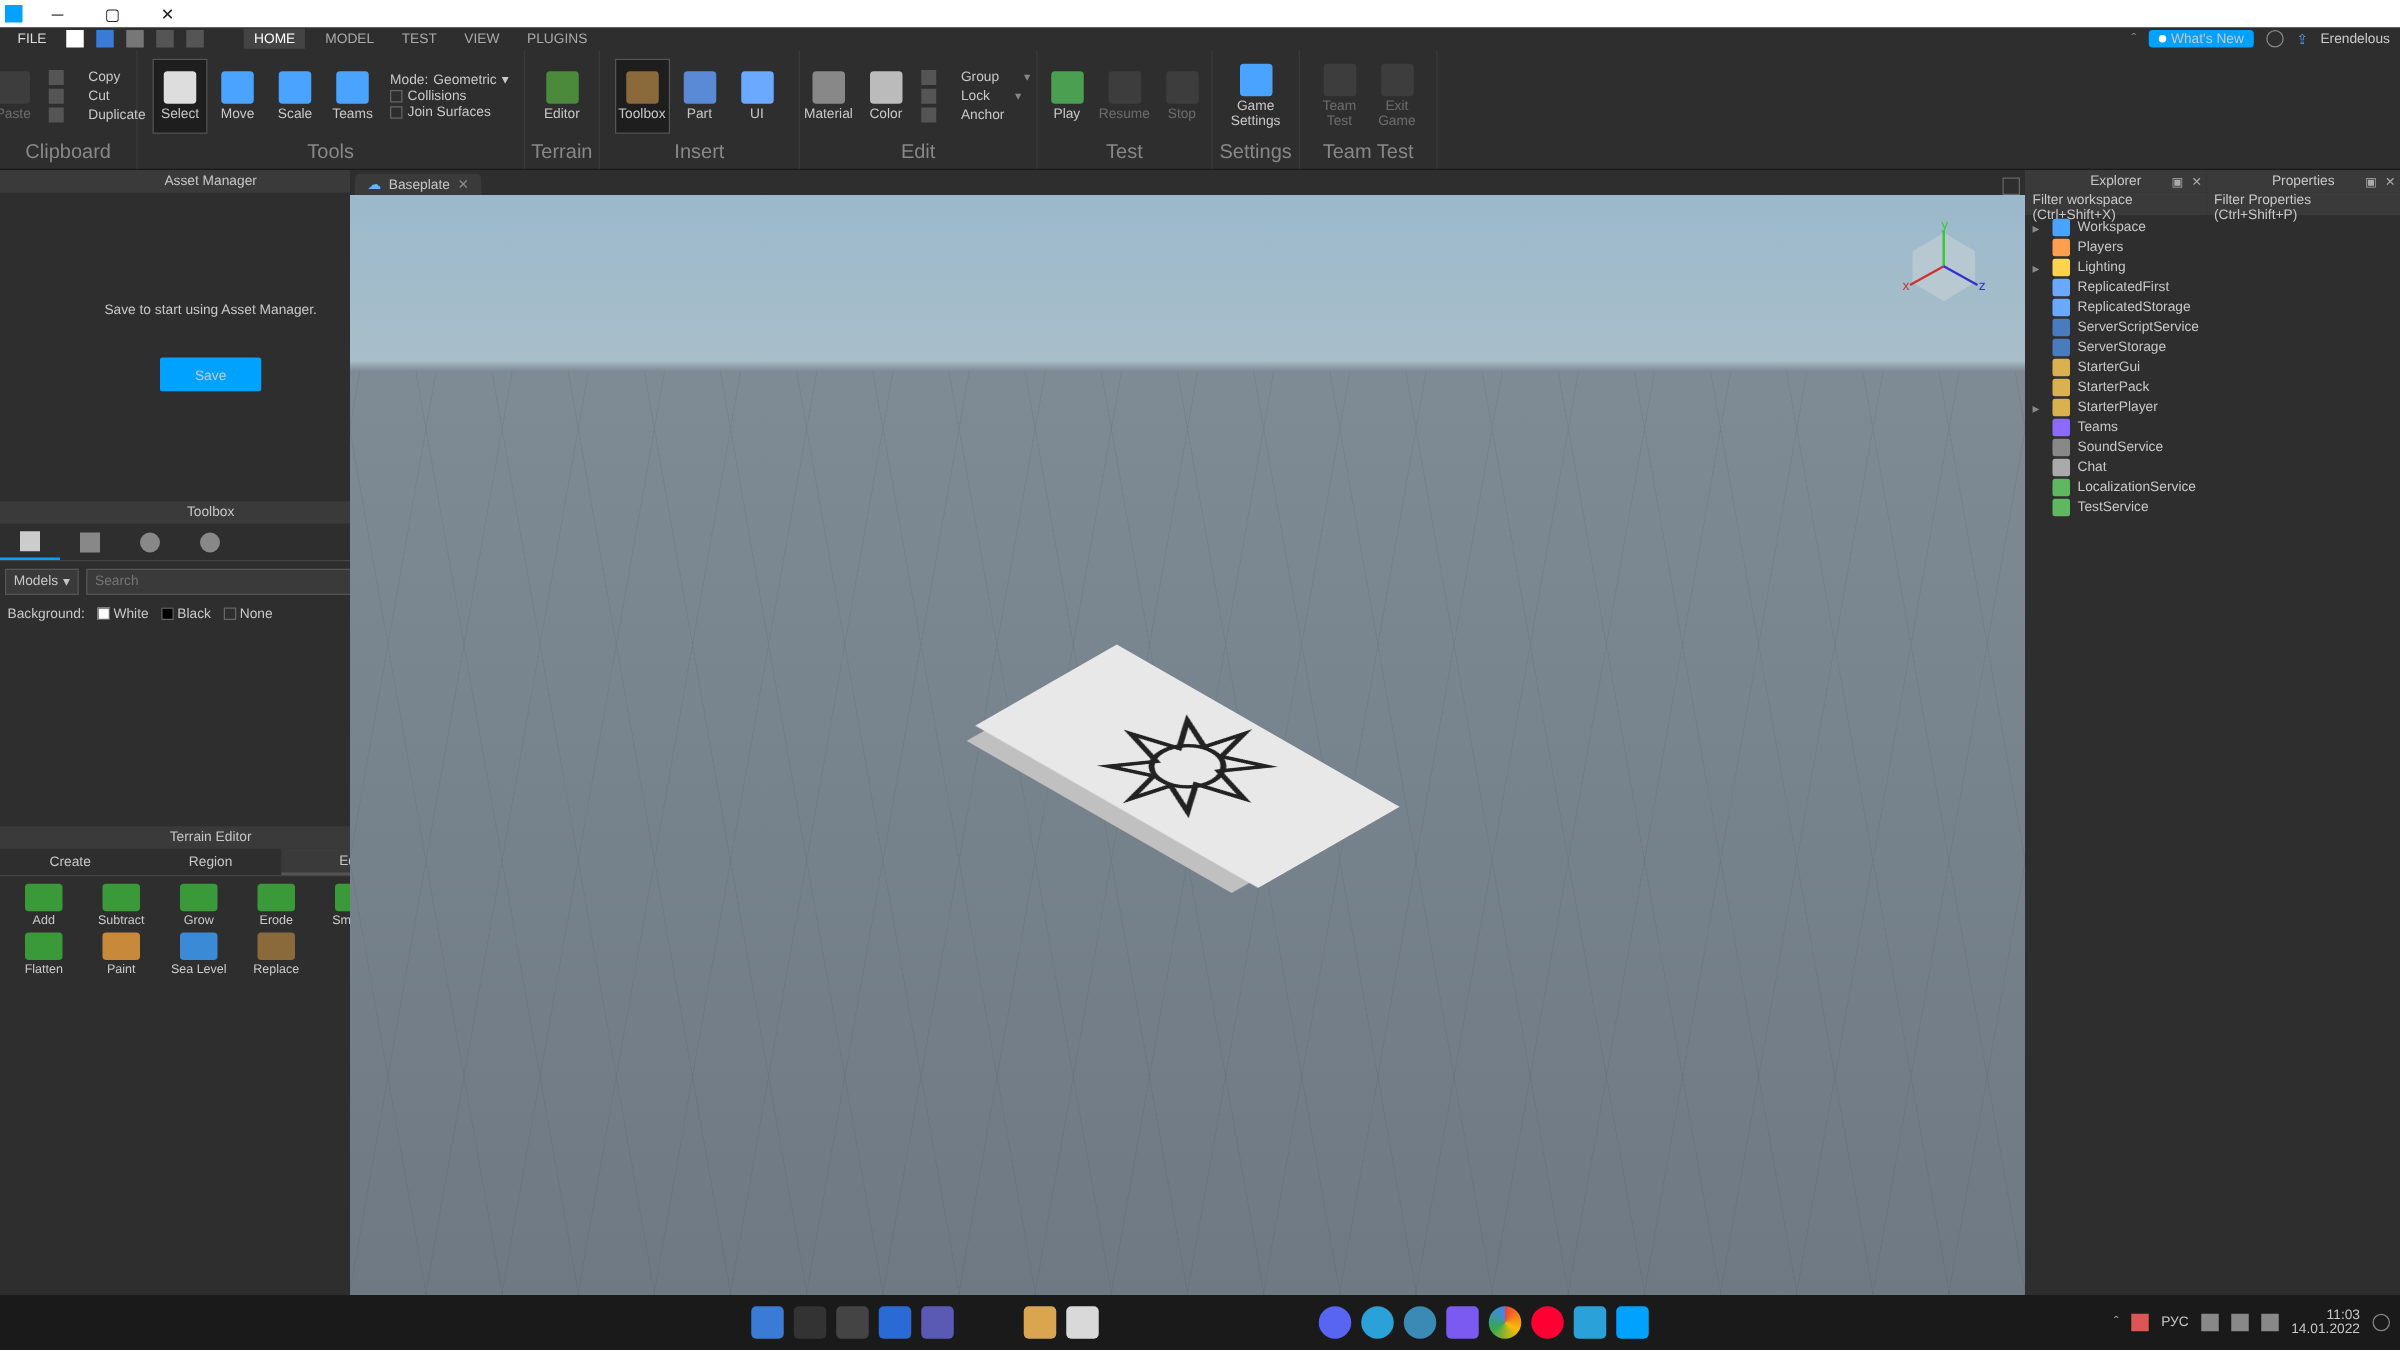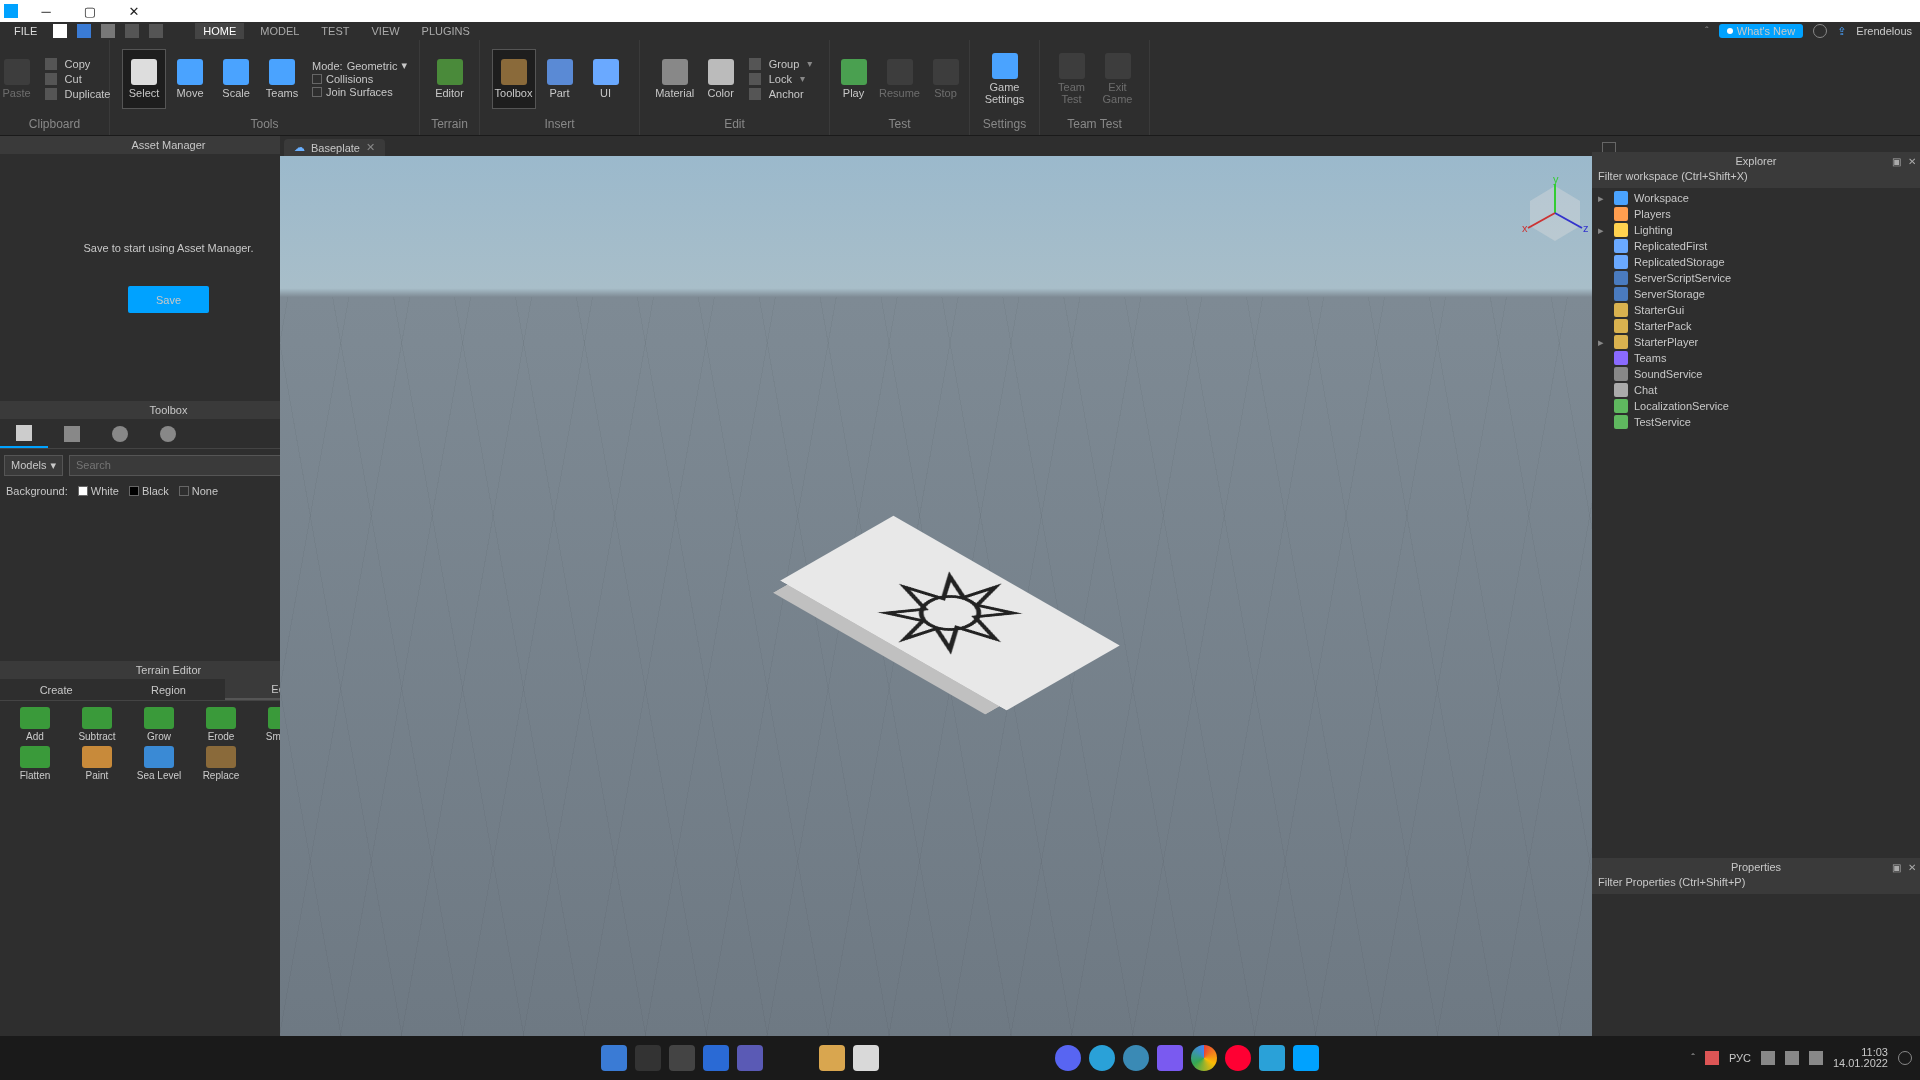--- a/index.html
+++ b/index.html
@@ -18,28 +18,28 @@
 .menubar .qicon { width: 14px; height: 14px; background: #555; }
 .menubar .spacer { flex: 1; }
 .whatsnew { background: #00a2ff; color: #fff; border-radius: 3px; padding: 1px 8px; font-size: 11px; display: flex; align-items: center; gap: 4px; }
 .whatsnew .dot { width: 6px; height: 6px; background: #fff; border-radius: 50%; }
 .rt-icon { width: 14px; height: 14px; border: 1px solid #888; border-radius: 50%; }
 .username { color: #ccc; font-size: 11px; }
 
 
 .ribbon { height: 96px; background: #2e2e2e; border-bottom: 1px solid #1a1a1a; display: flex; }
 .rgroup { display: flex; flex-direction: column; justify-content: flex-end; align-items: center; padding: 2px 4px; border-right: 1px solid #3a3a3a; }
-.rgroup .label { color: #888; font-size: 12px; padding: 2px 0; }
+.rgroup .label { color: #888; font-size: 16px; padding: 2px 0; }
 .rgrow { display: flex; gap: 2px; flex: 1; align-items: center; }
 .rbtn { display: flex; flex-direction: column; align-items: center; justify-content: center; width: 44px; height: 60px; border: 1px solid transparent; color: #bbb; font-size: 10px; text-align: center; }
 .rbtn.sel { background: #1e1e1e; border: 1px solid #555; }
 .rbtn .ico { width: 26px; height: 26px; margin-bottom: 2px; border-radius: 3px; }
 .rbtn.disabled { opacity: .4; }
 .smallrow { display: flex; flex-direction: column; gap: 1px; }
-.smallbtn { font-size: 10px; color: #888; padding: 1px 4px; display: flex; align-items: flex-start; gap: 8px; }
+.smallbtn { font-size: 10px; color: #888; padding: 1px 4px; display: flex; align-items: flex-start; gap: 20px; }
 .smallbtn .sico { width: 12px; height: 12px; background: #555; }
 .checkline { display: flex; align-items: center; gap: 4px; color: #aaa; font-size: 10px; }
 .checkline .chk { width: 10px; height: 10px; border: 1px solid #666; }
 
 
 .leftcol { position: absolute; left: 0; top: 136px; width: 337px; bottom: 42px; display: flex; flex-direction: column; }
 .panel { background: #2e2e2e; display: flex; flex-direction: column; }
 .panel-head { height: 18px; background: #3a3a3a; display: flex; align-items: center; justify-content: center; color: #ccc; font-size: 10px; position: relative; }
 .panel-head .ctrl { position: absolute; right: 2px; display: flex; gap: 6px; }
 .panel-head .ctrl span { width: 10px; height: 10px; color: #aaa; font-size: 10px; }
@@ -80,21 +80,21 @@
 .viewport { position: absolute; left: 0; top: 20px; right: 0; bottom: 0; background: linear-gradient(#9bb9cc 0%, #a8bec9 15%, #7e8a94 16%, #6e7983 100%); overflow: hidden; }
 .grid { position: absolute; inset: 0; background:
   repeating-linear-gradient(80deg, rgba(0,0,0,.04) 0 1px, transparent 1px 60px),
   repeating-linear-gradient(-80deg, rgba(0,0,0,.04) 0 1px, transparent 1px 60px);
   top: 16%; }
 .spawnblock { position: absolute; left: 50%; top: 50%; width: 320px; height: 160px; transform: translate(-50%, -40%) rotateX(55deg) rotateZ(45deg); background: #e8e8e8; box-shadow: 0 30px 0 -10px #c0c0c0; }
 .gizmo { position: absolute; right: 30px; top: 20px; width: 70px; height: 70px; }
 .gizmo svg { width: 100%; height: 100%; }
 
 
-.rightcol { position: absolute; right: 0; top: 152px; width: 328px; bottom: 42px; display: flex; flex-direction: column; }
+.rightcol { position: absolute; right: 0; top: 136px; width: 300px; bottom: 42px; display: flex; }
 .filter { height: 18px; background: #3a3a3a; color: #888; font-size: 10px; padding: 0 6px; display: flex; align-items: flex-start; }
 .tree { flex: 1; overflow: auto; padding: 2px; }
 .tnode { display: flex; align-items: center; gap: 6px; padding: 1px 4px; font-size: 11px; color: #ccc; }
 .tnode .arrow { width: 10px; color: #888; }
 .tnode .nico { width: 14px; height: 14px; border-radius: 2px; }
 
 
 .cmdbar { position: absolute; left: 0; right: 0; bottom: 22px; height: 20px; background: #2e2e2e; border-top: 1px solid #444; display: flex; align-items: center; padding: 0 6px; color: #aaa; font-size: 11px; gap: 6px; }
 .cmdbar .carrow { color: #888; }
 

